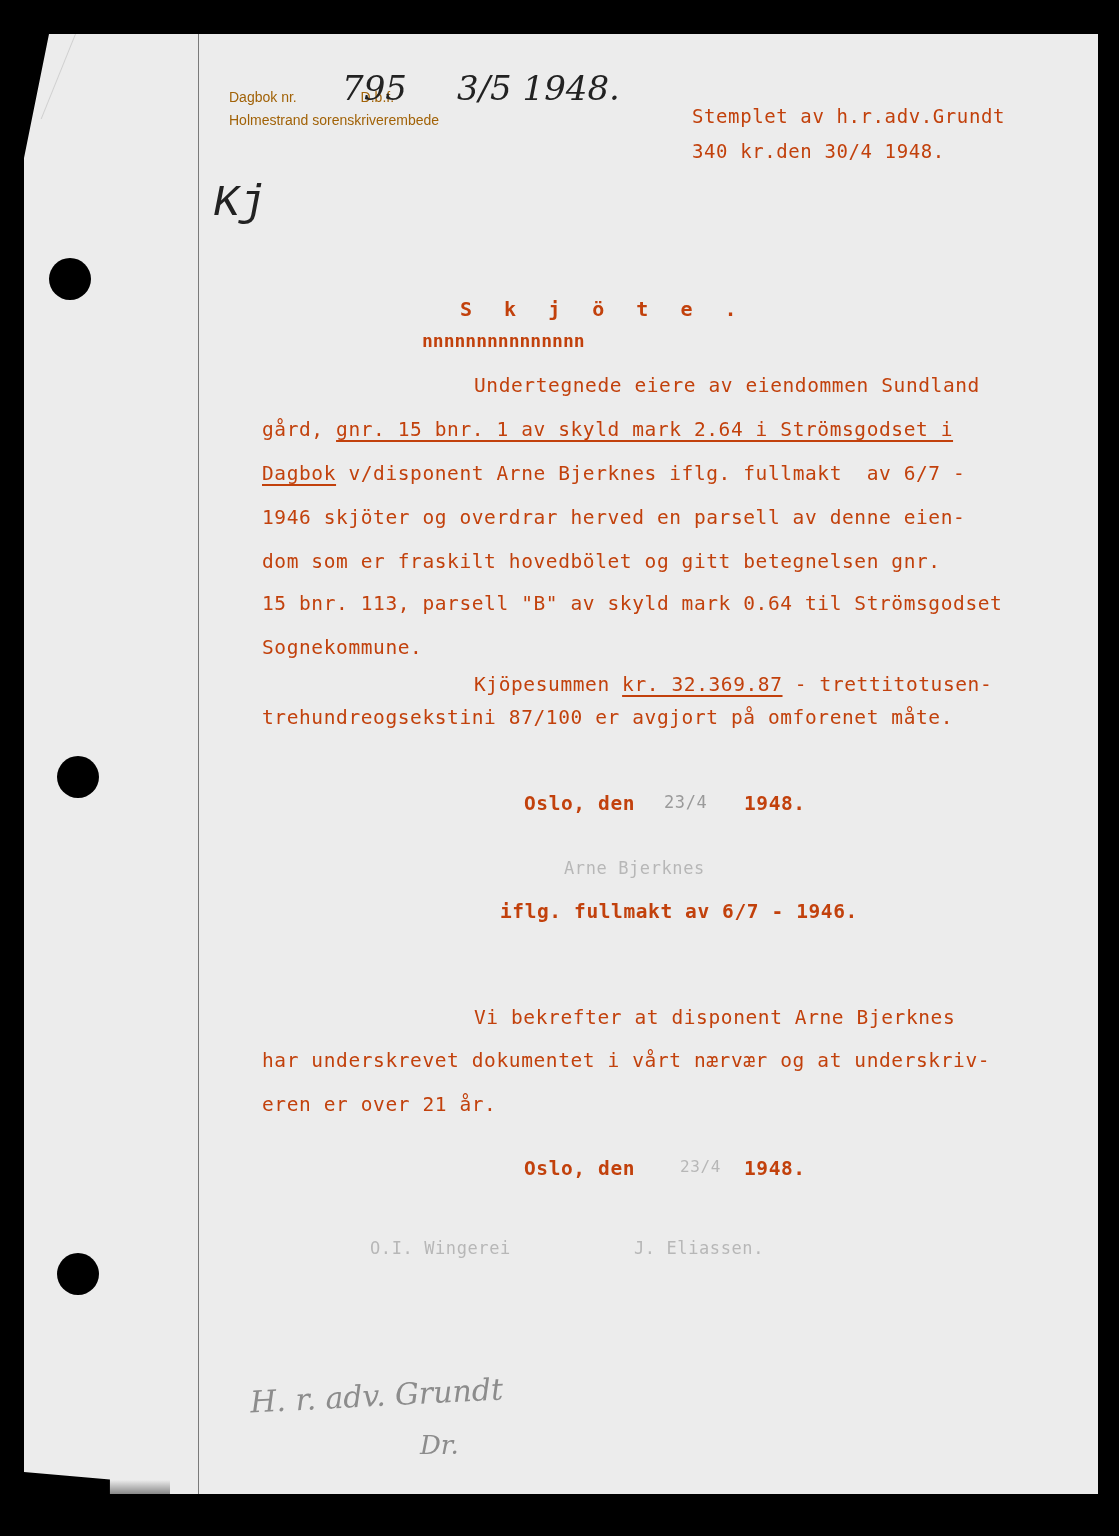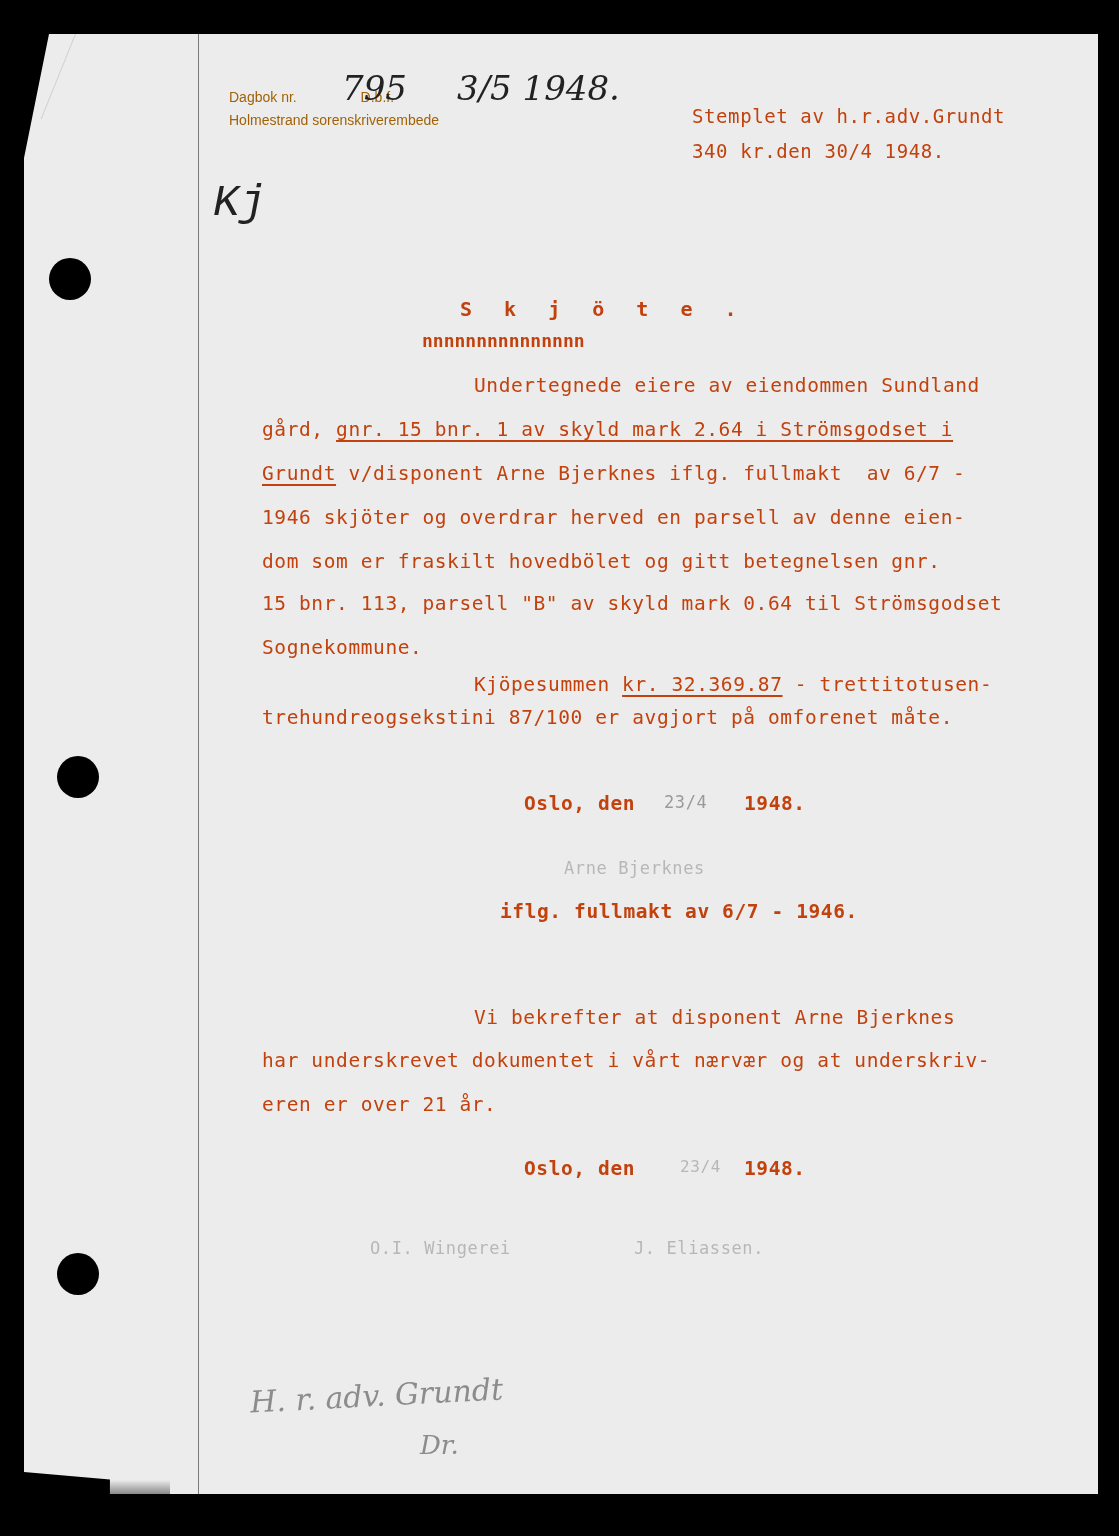--- a/index.html
+++ b/index.html
@@ -95,21 +95,21 @@
 <div class="txt" style="left:692px; top:105px; font-size:19px;">Stemplet av h.r.adv.Grundt</div>
 <div class="txt" style="left:692px; top:140px; font-size:19px;">340 kr.den 30/4 1948.</div>
 
 <div class="hand" style="left:213px; top:178px; font-size:44px;font-family:Liberation Mono, monospace;">Kj</div>
 
 <div class="txt bold spaced" style="left:460px; top:297px; font-size:20px;text-align:center;">S k j ö t e .</div>
 <div class="txt bold" style="left:422px; top:322px; font-size:18px; letter-spacing:0px;margin-top:8px;">nnnnnnnnnnnnnnn</div>
 
 <div class="txt" style="left:474px; top:374px;">Undertegnede eiere av eiendommen Sundland</div>
 <div class="txt" style="left:262px; top:418px;"><span>gård, </span><span class="u">gnr. 15 bnr. 1 av skyld mark 2.64 i Strömsgodset i</span></div>
-<div class="txt" style="left:262px; top:462px;"><span class="u">Grundt</span><span> v/disponent Arne Bjerknes iflg. fullmakt  av 6/7 -</span></div>
+<div class="txt" style="left:262px; top:462px;"><span class="u">Dagbok</span><span> v/disponent Arne Bjerknes iflg. fullmakt  av 6/7 -</span></div>
 <div class="txt" style="left:262px; top:506px;">1946 skjöter og overdrar herved en parsell av denne eien-</div>
 <div class="txt" style="left:262px; top:550px;">dom som er fraskilt hovedbölet og gitt betegnelsen gnr.</div>
 <div class="txt" style="left:262px; top:592px;">15 bnr. 113, parsell "B" av skyld mark 0.64 til Strömsgodset</div>
 <div class="txt" style="left:262px; top:636px;">Sognekommune.</div>
 
 <div class="txt" style="left:474px; top:673px;"><span>Kjöpesummen </span><span class="u">kr. 32.369.87</span><span> - trettitotusen-</span></div>
 <div class="txt" style="left:262px; top:706px;">trehundreogsekstini 87/100 er avgjort på omforenet måte.</div>
 
 <div class="txt bold" style="left:524px; top:792px;">Oslo, den</div>
 <div class="txt faint" style="left:664px; top:792px; font-size:17px;">23/4</div>

